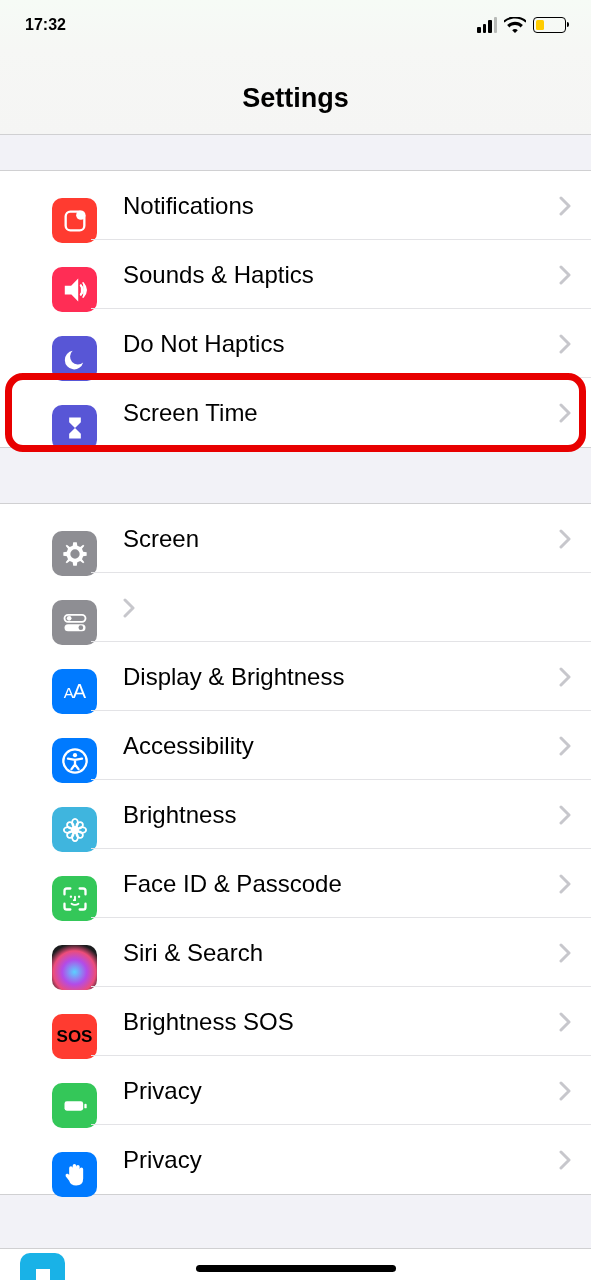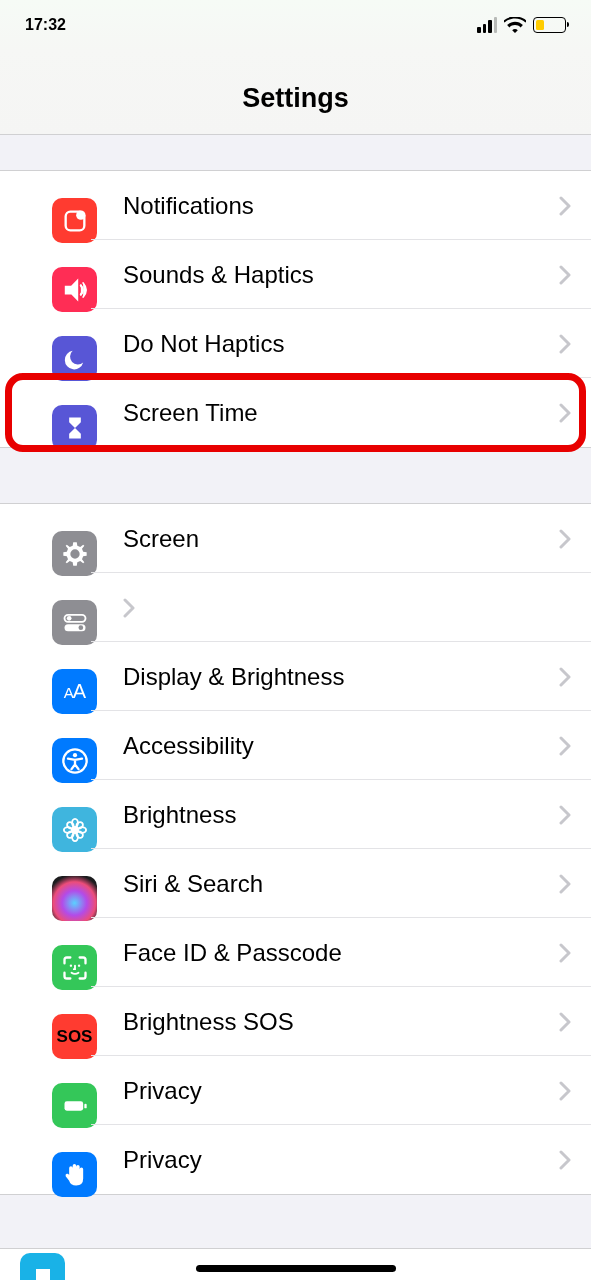--- a/index.html
+++ b/index.html
@@ -327,39 +327,39 @@
           </svg>
       </div>
       <div class="row-label">Brightness</div>
       <svg class="chevron" width="12" height="20" viewBox="0 0 12 20">
           <path d="M2 2 L10 10 L2 18" fill="none" stroke="#c7c7cc" stroke-width="3" stroke-linecap="round" stroke-linejoin="round"></path>
         </svg>
     </div>
   </div>
   <div class="row">
     <div class="content">
-      <div class="icon-container" style="background:radial-gradient(circle at 50% 60%, #5ad1ff 0%, #b34be8 35%, #ec4d7a 60%, #1c1c1e 80%)">
-      </div>
-      <div class="row-label">Siri &amp; Search</div>
-      <svg class="chevron" width="12" height="20" viewBox="0 0 12 20">
-          <path d="M2 2 L10 10 L2 18" fill="none" stroke="#c7c7cc" stroke-width="3" stroke-linecap="round" stroke-linejoin="round"></path>
-        </svg>
-    </div>
-  </div>
-  <div class="row">
-    <div class="content">
       <div class="icon-container" style="background:#34c759">
         <svg class="icon-svg" viewBox="0 0 24 24">
             <path d="M3 8 L3 5 Q3 3 5 3 L8 3 M16 3 L19 3 Q21 3 21 5 L21 8 M21 16 L21 19 Q21 21 19 21 L16 21 M8 21 L5 21 Q3 21 3 19 L3 16" stroke="#fff" stroke-width="2" fill="none" stroke-linecap="round"></path>
             <circle cx="8.5" cy="10" r="1" fill="#fff"></circle>
             <circle cx="15.5" cy="10" r="1" fill="#fff"></circle>
             <path d="M12 10 L12 13 L11 13 M9 16 Q12 18 15 16" stroke="#fff" stroke-width="1.6" fill="none" stroke-linecap="round"></path>
           </svg>
       </div>
       <div class="row-label">Face ID &amp; Passcode</div>
+      <svg class="chevron" width="12" height="20" viewBox="0 0 12 20">
+          <path d="M2 2 L10 10 L2 18" fill="none" stroke="#c7c7cc" stroke-width="3" stroke-linecap="round" stroke-linejoin="round"></path>
+        </svg>
+    </div>
+  </div>
+  <div class="row">
+    <div class="content">
+      <div class="icon-container" style="background:radial-gradient(circle at 50% 60%, #5ad1ff 0%, #b34be8 35%, #ec4d7a 60%, #1c1c1e 80%)">
+      </div>
+      <div class="row-label">Siri &amp; Search</div>
       <svg class="chevron" width="12" height="20" viewBox="0 0 12 20">
           <path d="M2 2 L10 10 L2 18" fill="none" stroke="#c7c7cc" stroke-width="3" stroke-linecap="round" stroke-linejoin="round"></path>
         </svg>
     </div>
   </div>
   <div class="row">
     <div class="content">
       <div class="icon-container" style="background:#ff3b30">
         <span style="color:#000000;font-weight:700;font-size:17px;letter-spacing:0">SOS</span>
       </div>

